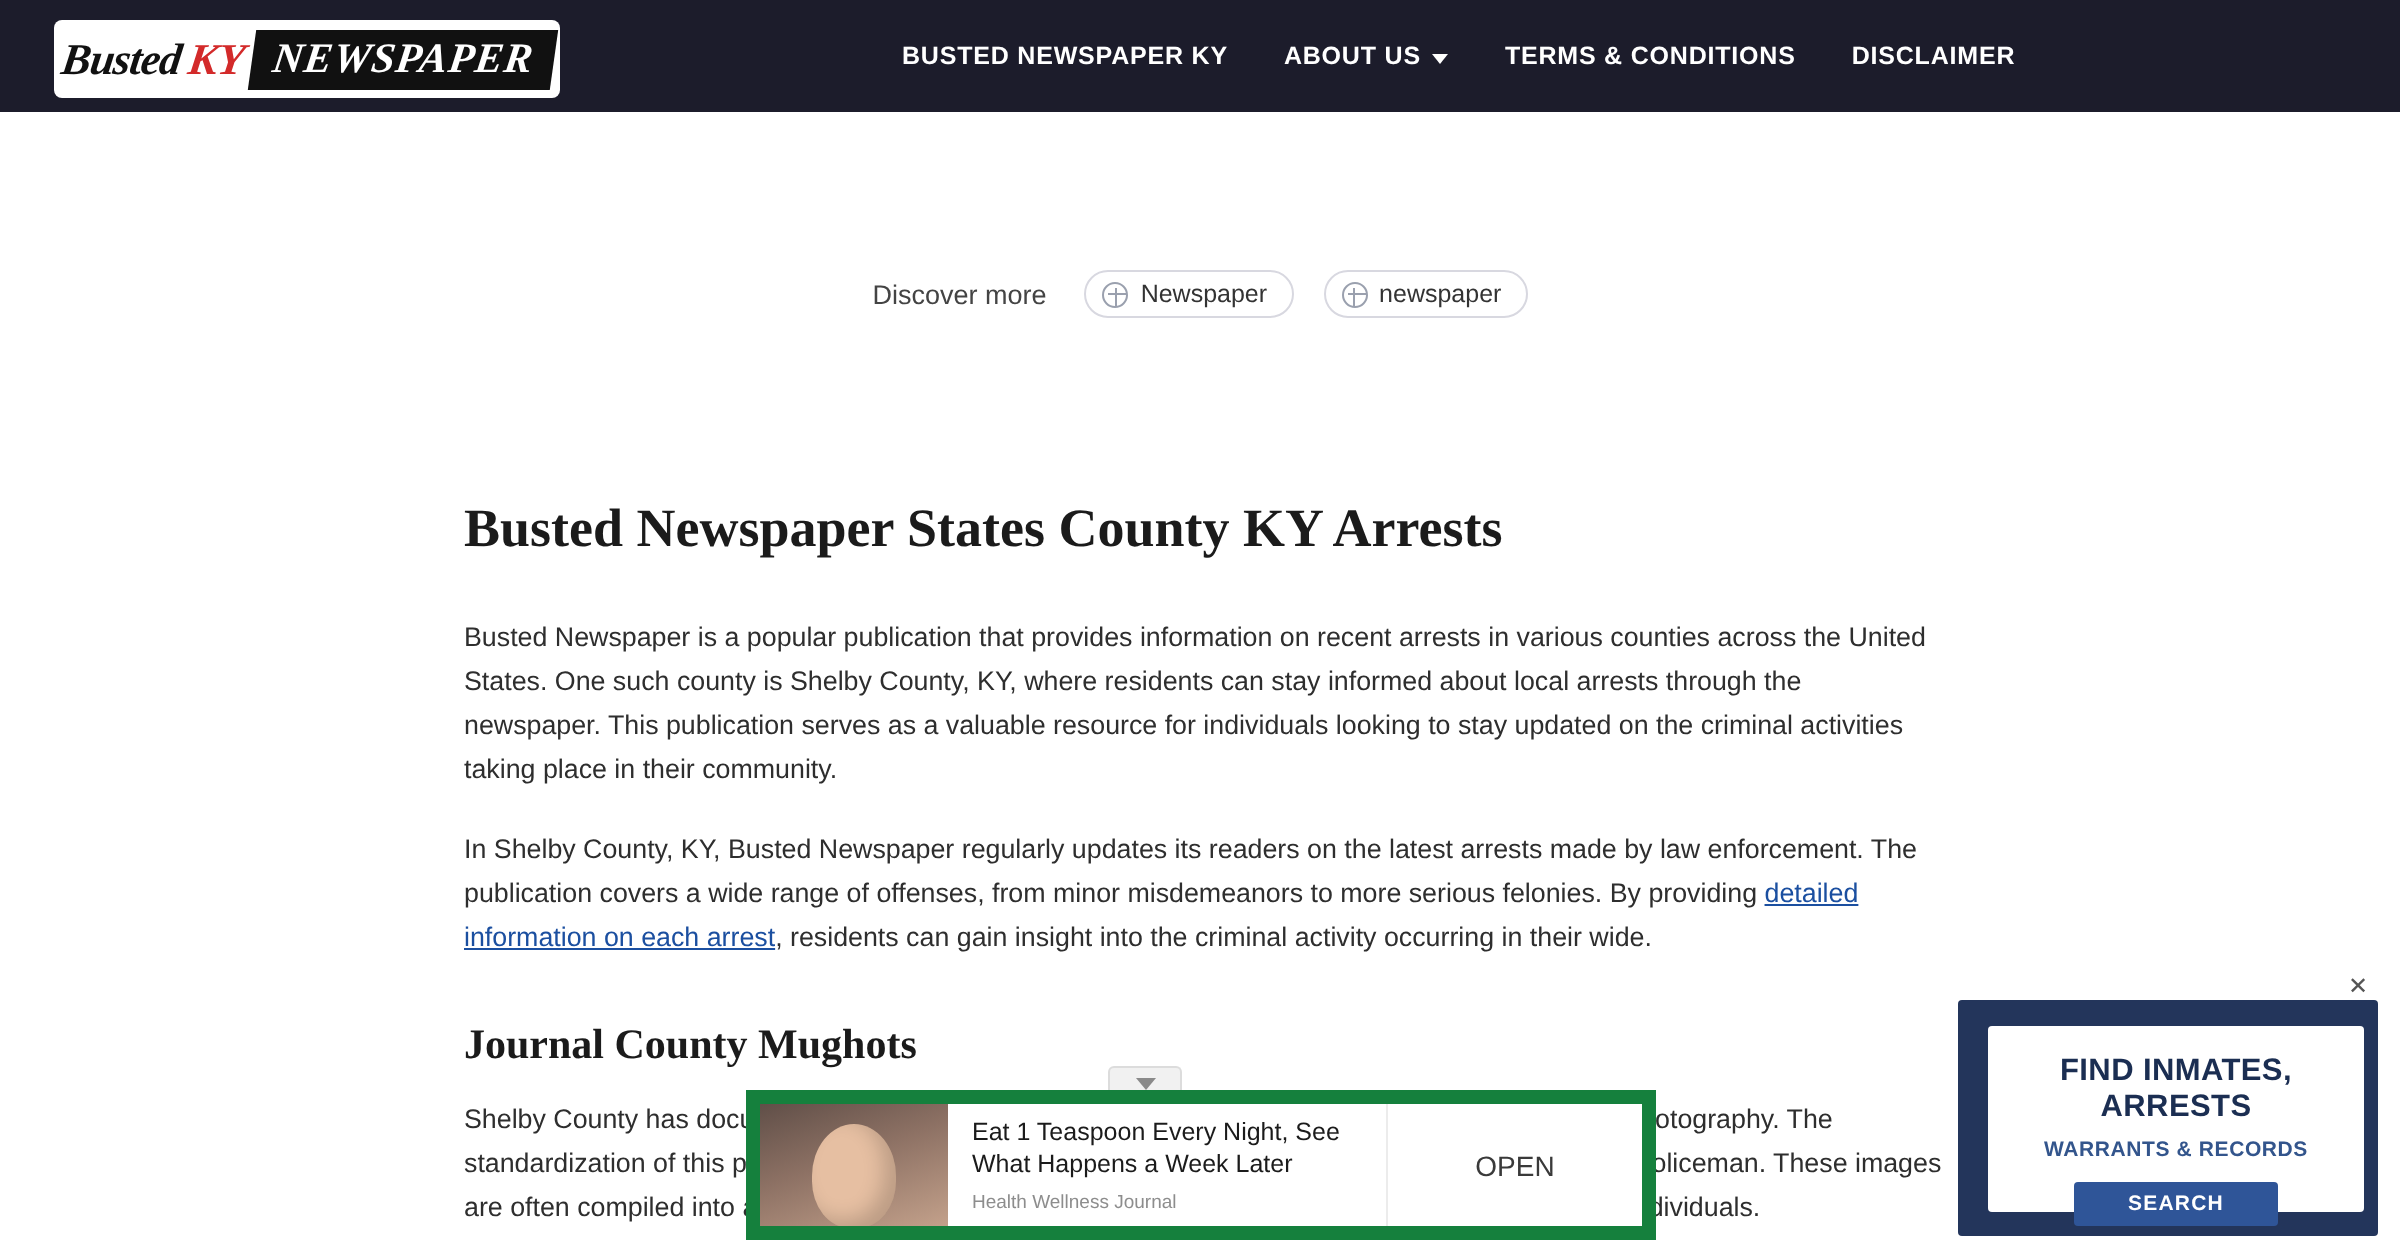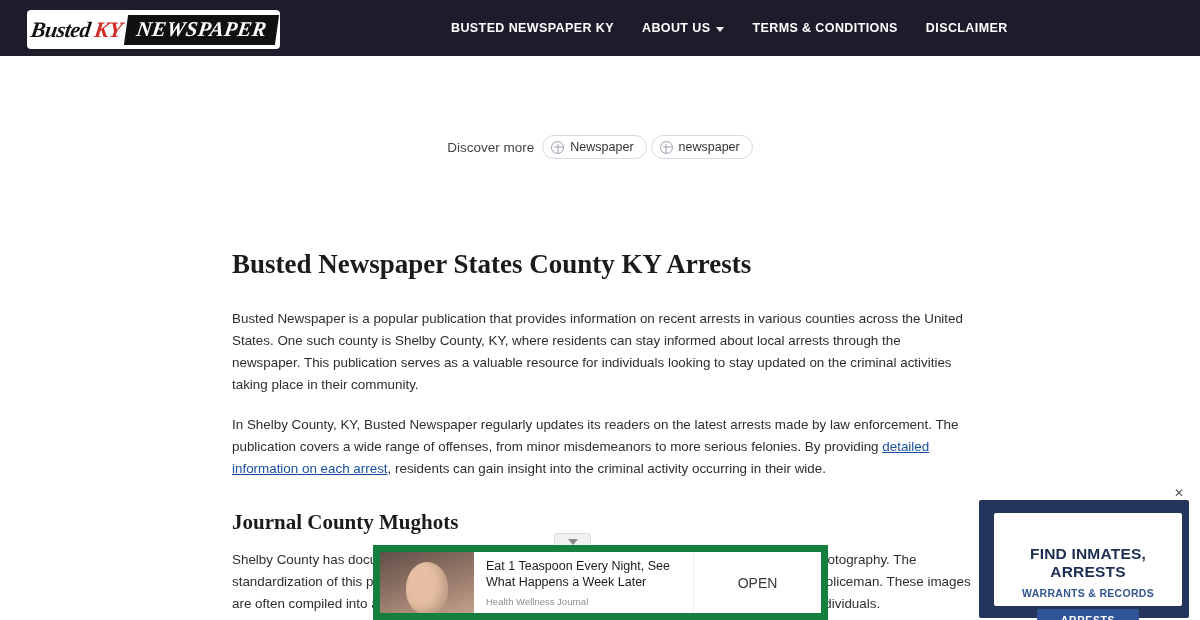--- a/index.html
+++ b/index.html
@@ -96,21 +96,21 @@
   }
 
   
   .discover-row {
     position: absolute;
     top: 135px;
     left: 0; right: 0;
     display: flex;
     justify-content: center;
     align-items: center;
-    gap: 4px;
+    gap: 15px;
   }
   .discover-label {
     font-size: 13.5px;
     color: #444;
     margin-right: 4px;
   }
   .chip {
     display: inline-flex;
     align-items: center;
     gap: 6px;
@@ -274,21 +274,21 @@
     background: #23355b;
     border-radius: 2px;
   }
   .promo-inner {
     position: absolute;
     left: 15px; top: 13px;
     width: 188px; height: 93px;
     background: #ffffff;
     border-radius: 2px;
     text-align: center;
-    padding-top: 32px;
+    padding-top: 14px;
   }
   .promo-title {
     font-size: 15.5px;
     font-weight: bold;
     color: #1b2e52;
     letter-spacing: 0.2px;
   }
   .promo-sub {
     margin-top: 6px;
     font-size: 10.5px;
@@ -393,15 +393,15 @@
     </div>
     <div class="ad-cta">OPEN</div>
   </div>
 </div>
 
 <div class="promo">
   <div class="promo-close">✕</div>
   <div class="promo-inner">
     <div class="promo-title">FIND INMATES, ARRESTS</div>
     <div class="promo-sub">WARRANTS &amp; RECORDS</div>
-    <button class="promo-btn">ARRESTS</button>
+    <button class="promo-btn">SEARCH</button>
   </div>
 </div>
 
 </body></html>

